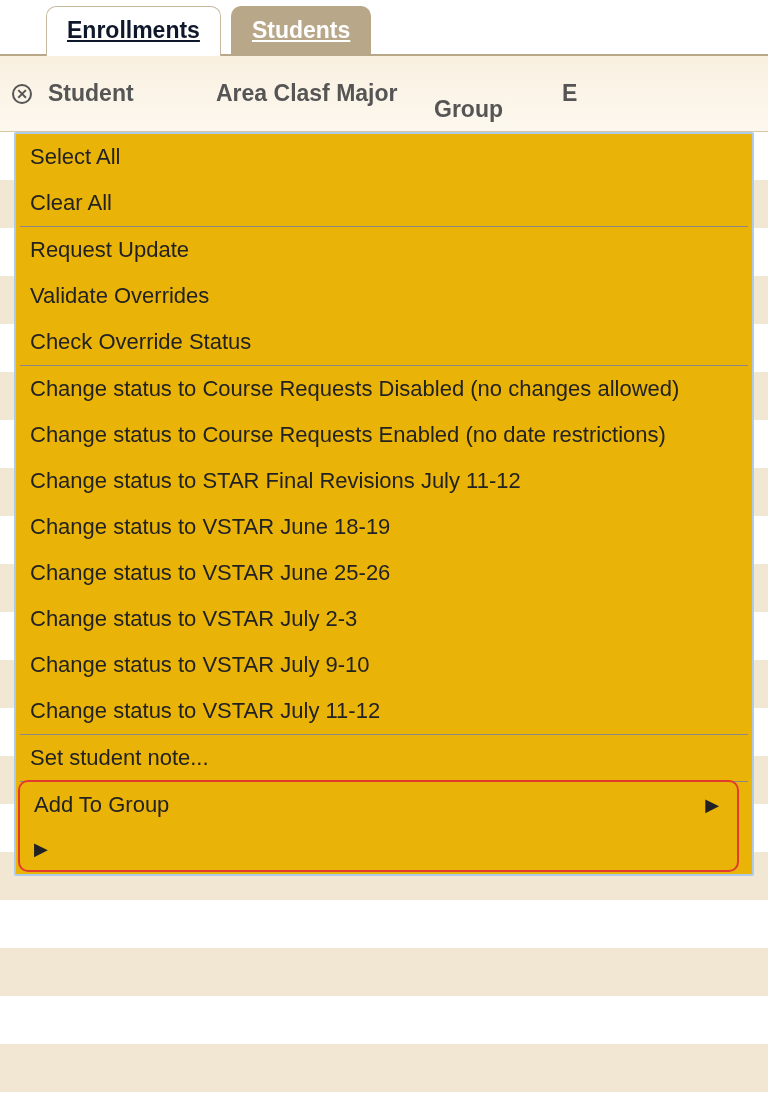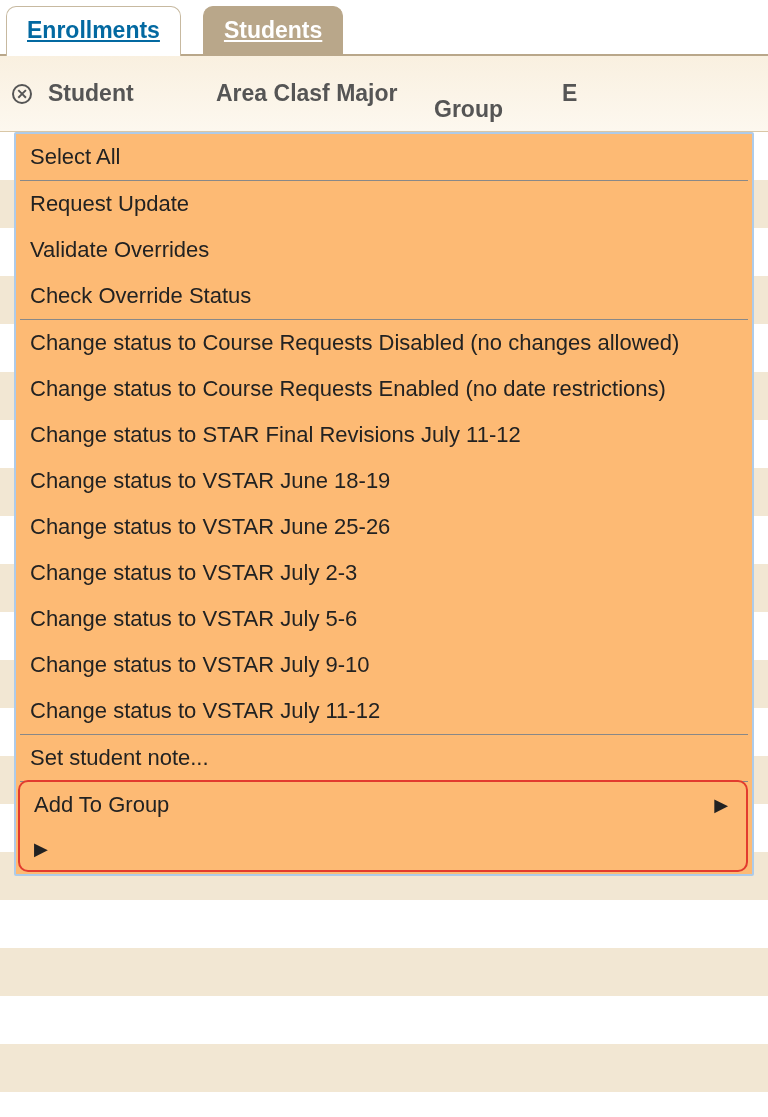--- a/index.html
+++ b/index.html
@@ -21,31 +21,31 @@
     border-radius: 10px 10px 0 0;
     margin-right: 10px;
     cursor: pointer;
     position: relative;
     top: 2px;
   }
   .tab.inactive {
     background: #ffffff;
     border: 1px solid #c7b9a0;
     border-bottom: none;
-    color: #0369a1;
+    color: #0f172a;
     font-weight: bold;
+    margin-left: 40px;
   }
   .tab.inactive .ul { text-decoration: underline; }
   .tab.active {
     background: #b9a78a;
     color: #ffffff;
     font-weight: bold;
     border: 1px solid #b9a78a;
     border-bottom: none;
-    margin-left: 12px;
   }
   .tab.active .ul { text-decoration: underline; }
 
   .colheader {
     display: flex;
     align-items: center;
     padding: 8px 12px;
     background: linear-gradient(#f9f0e0, #fdf8ef);
     border-bottom: 1px solid #d9c7a6;
     font-size: 23px;
@@ -65,21 +65,21 @@
   }
   .stripe { height: 48px; }
   .stripe:nth-child(odd)  { background: #ffffff; }
   .stripe:nth-child(even) { background: #f2e7d3; }
 
   .context-menu {
     position: absolute;
     left: 14px;
     top: 0;
     width: 740px;
-    background: #fdba74;
+    background: #eab308;
     border: 2px solid #aecbe9;
     border-radius: 2px;
     font-size: 22px;
     color: #222;
   }
   .menu-item {
     padding: 10px 14px;
     cursor: pointer;
     display: flex;
     justify-content: space-between;
@@ -90,21 +90,21 @@
     margin: 0 4px;
   }
   .submenu-arrow {
     font-size: 18px;
     color: #222;
     margin-right: 4px;
   }
   .highlight-box {
     border: 2px solid #e23b2e;
     border-radius: 10px;
-    margin: -2px 4px 2px 2px;
+    margin: -2px 13px 2px 2px;
   }
 
   .close-circle {
     width: 20px; height: 20px;
     border: 2px solid #555;
     border-radius: 50%;
     display: inline-flex;
     align-items: center;
     justify-content: center;
     font-size: 14px;
@@ -154,20 +154,23 @@
   <div class="stripe"></div>
   <div class="stripe"></div>
   <div class="stripe"></div>
   <div class="stripe"></div>
   <div class="stripe"></div>
 
   <div class="context-menu">
     <div class="menu-item">
       <span>Select All</span>
     </div>
+    <div class="menu-item">
+      <span>Clear All</span>
+    </div>
     <div class="menu-sep"></div>
     <div class="menu-item">
       <span>Request Update</span>
     </div>
     <div class="menu-item">
       <span>Validate Overrides</span>
     </div>
     <div class="menu-item">
       <span>Check Override Status</span>
     </div>
@@ -183,23 +186,20 @@
       <span>Change status to STAR Final Revisions July 11-12</span>
     </div>
     <div class="menu-item">
       <span>Change status to VSTAR June 18-19</span>
     </div>
     <div class="menu-item">
       <span>Change status to VSTAR June 25-26</span>
     </div>
     <div class="menu-item">
       <span>Change status to VSTAR July 2-3</span>
-    </div>
-    <div class="menu-item">
-      <span>Change status to VSTAR July 5-6</span>
     </div>
     <div class="menu-item">
       <span>Change status to VSTAR July 9-10</span>
     </div>
     <div class="menu-item">
       <span>Change status to VSTAR July 11-12</span>
     </div>
 
     <div class="menu-sep"></div>
     <div class="menu-item">

